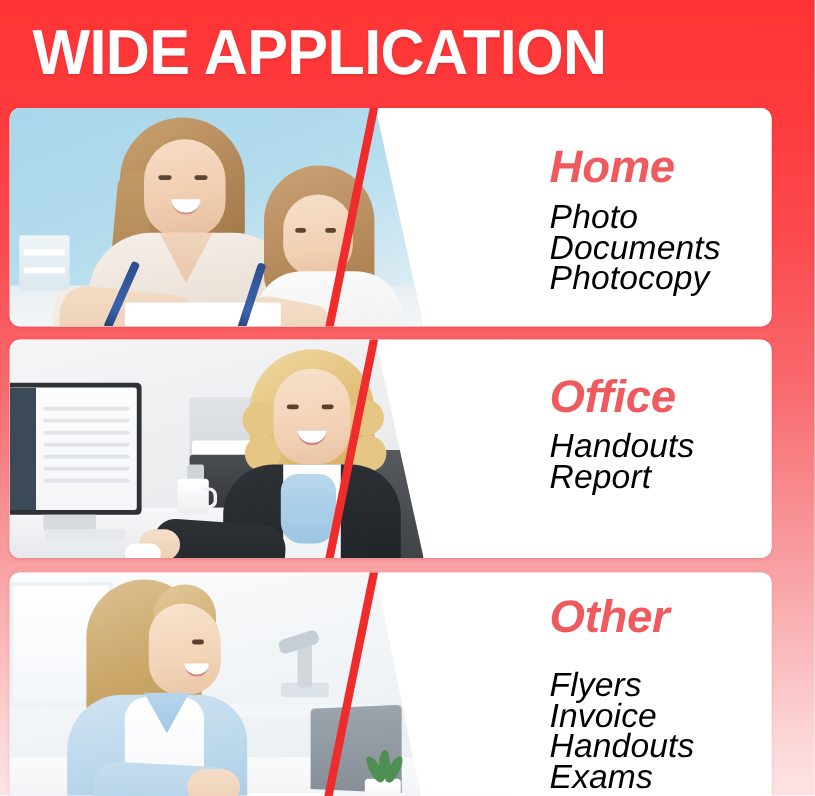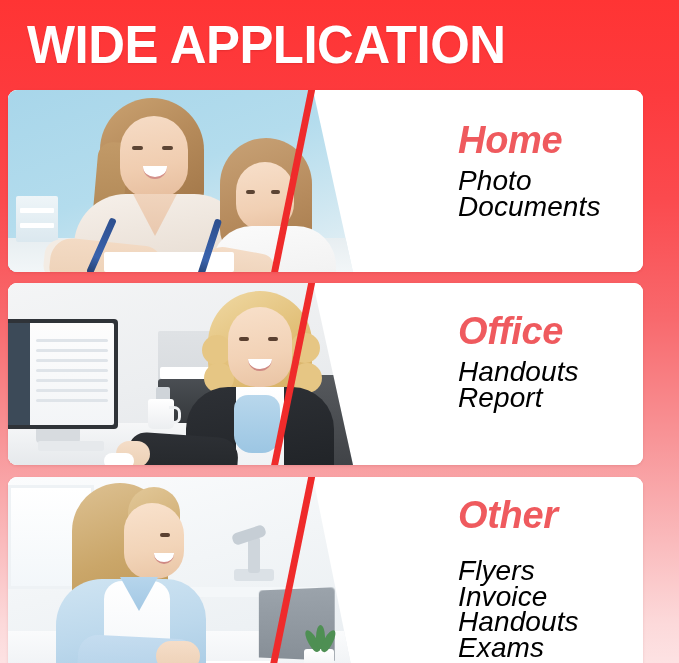--- a/index.html
+++ b/index.html
@@ -546,20 +546,21 @@
 
       <div class="stripe">
         <div class="stripe-bar"></div>
       </div>
 
       <div class="panel">
         <div class="heading">Home</div>
         <ul class="items">
           <li>Photo</li>
           <li>Documents</li>
+          <li>Photocopy</li>
         </ul>
       </div>
 
     </div>
   </div>
 
   <div class="card" id="card-1">
     <div class="card-inner">
 
       <div class="photo">

